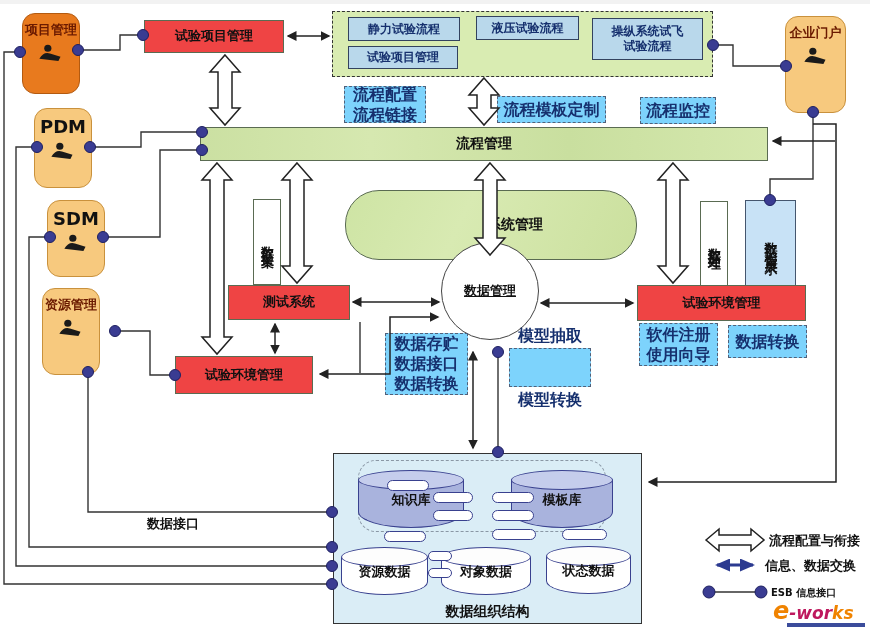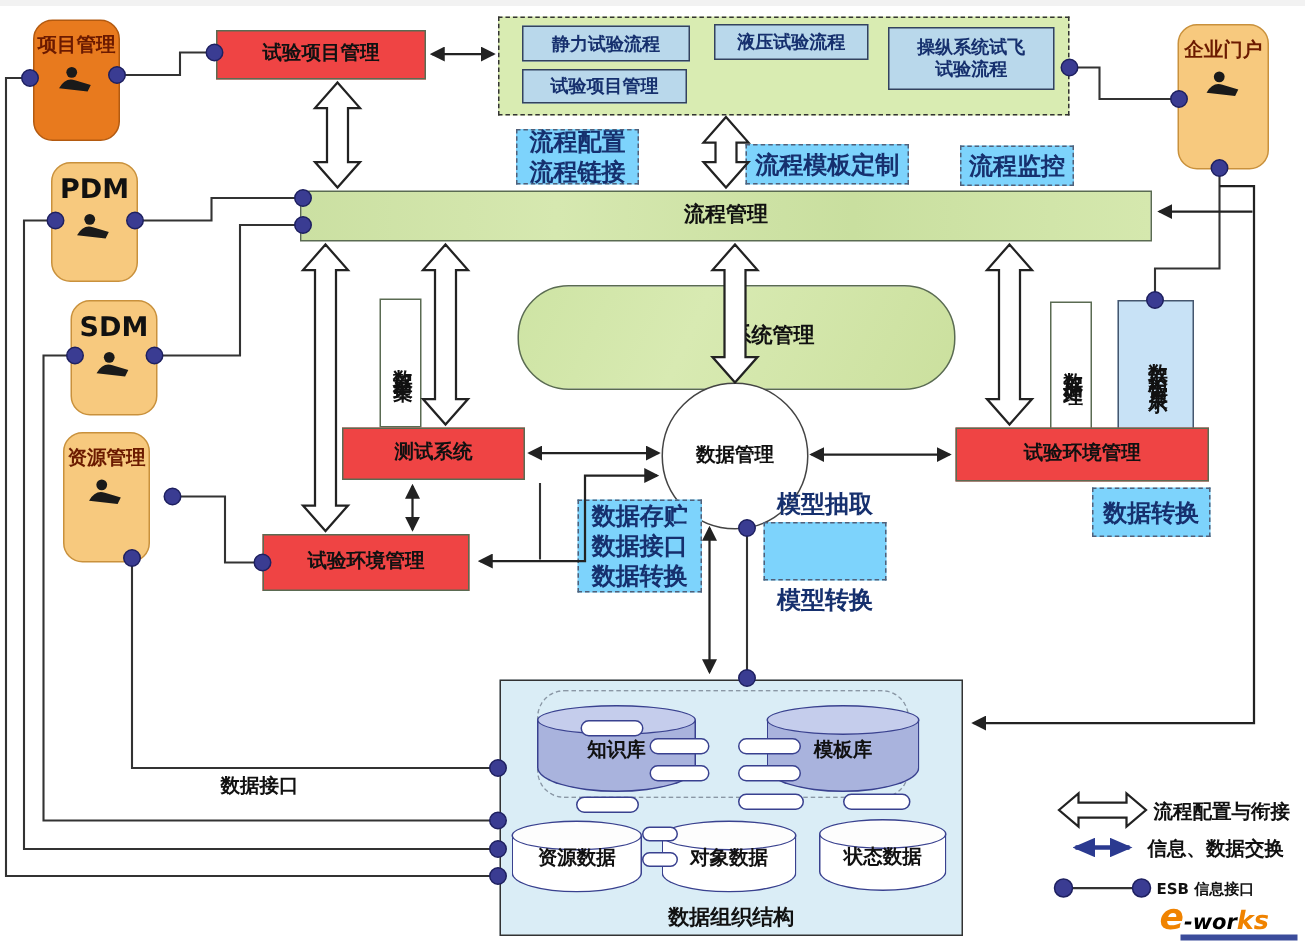--- a/index.html
+++ b/index.html
@@ -29,21 +29,21 @@
   .cyl.purple .top{background:#c5cdec;}
   .cyl.purple .body{background:#a9b3dd;}
   .cyl.white .top{background:#fdfdfd;}
   .cyl.white .body{background:#fff;}
   .pill{position:absolute;background:#fff;border:1.4px solid #39418f;border-radius:8px;box-sizing:border-box;z-index:4;}
   .txt{position:absolute;font-weight:bold;color:#111;}
   svg.wires{position:absolute;left:0;top:0;z-index:10;pointer-events:none;}
   .lift{z-index:3;}
   .logo{position:absolute;left:773px;top:593px;font-style:italic;font-weight:bold;z-index:3;}
   .logo .e{color:#f08300;font-size:24px;}
-  .logo .m{color:#000000;font-size:14px;text-align:right;}
+  .logo .m{color:#be185d;font-size:17px;text-align:right;}
   .logo .k{color:#f08300;font-size:17px;}
   .logo .bar-u{position:absolute;left:14px;top:26px;width:78px;height:4px;background:#3b4c9b;}
 </style>
 </head>
 <body>
 
 <div class="stage">
 
   <div class="orange o-dark" style="left:22px;top:9px;width:58px;height:81px;">
     <span>项目管理</span>
@@ -126,34 +126,38 @@
     <span>数据处理</span>
   </div>
   <div class="vbox vblue" style="left:745px;top:196px;width:51px;height:87px;">
     <span class="lines" style="writing-mode:horizontal-tb;letter-spacing:1px;">
       <span>数据</span>
       <span>检索</span>
       <span>展示</span>
     </span>
   </div>
 
-  <div class="box circle" style="left:441px;top:251px;width:98px;height:98px;">
+  <div class="box circle" style="left:441px;top:238px;width:98px;height:98px;text-decoration:underline;">
     <span>数据管理</span>
   </div>
 
   <div class="box green" style="left:228px;top:281px;width:122px;height:35px;">
     <span>测试系统</span>
   </div>
   <div class="box green" style="left:175px;top:352px;width:138px;height:38px;">
     <span>试验环境管理</span>
   </div>
   <div class="box green" style="left:637px;top:281px;width:169px;height:36px;">
     <span>试验环境管理</span>
   </div>
 
+  <div class="box bdash" style="left:639px;top:319px;width:79px;height:43px;flex-direction:column;">
+    <span>软件注册</span>
+    <span>使用向导</span>
+  </div>
   <div class="box bdash" style="left:728px;top:321px;width:79px;height:33px;">
     <span>数据转换</span>
   </div>
   <div class="box bdash" style="left:385px;top:329px;width:83px;height:62px;flex-direction:column;">
     <span>数据存贮</span>
     <span>数据接口</span>
     <span>数据转换</span>
   </div>
   <div class="box bdash" style="left:509px;top:344px;width:82px;height:39px;flex-direction:column;gap:44px;">
     <span>模型抽取</span>

